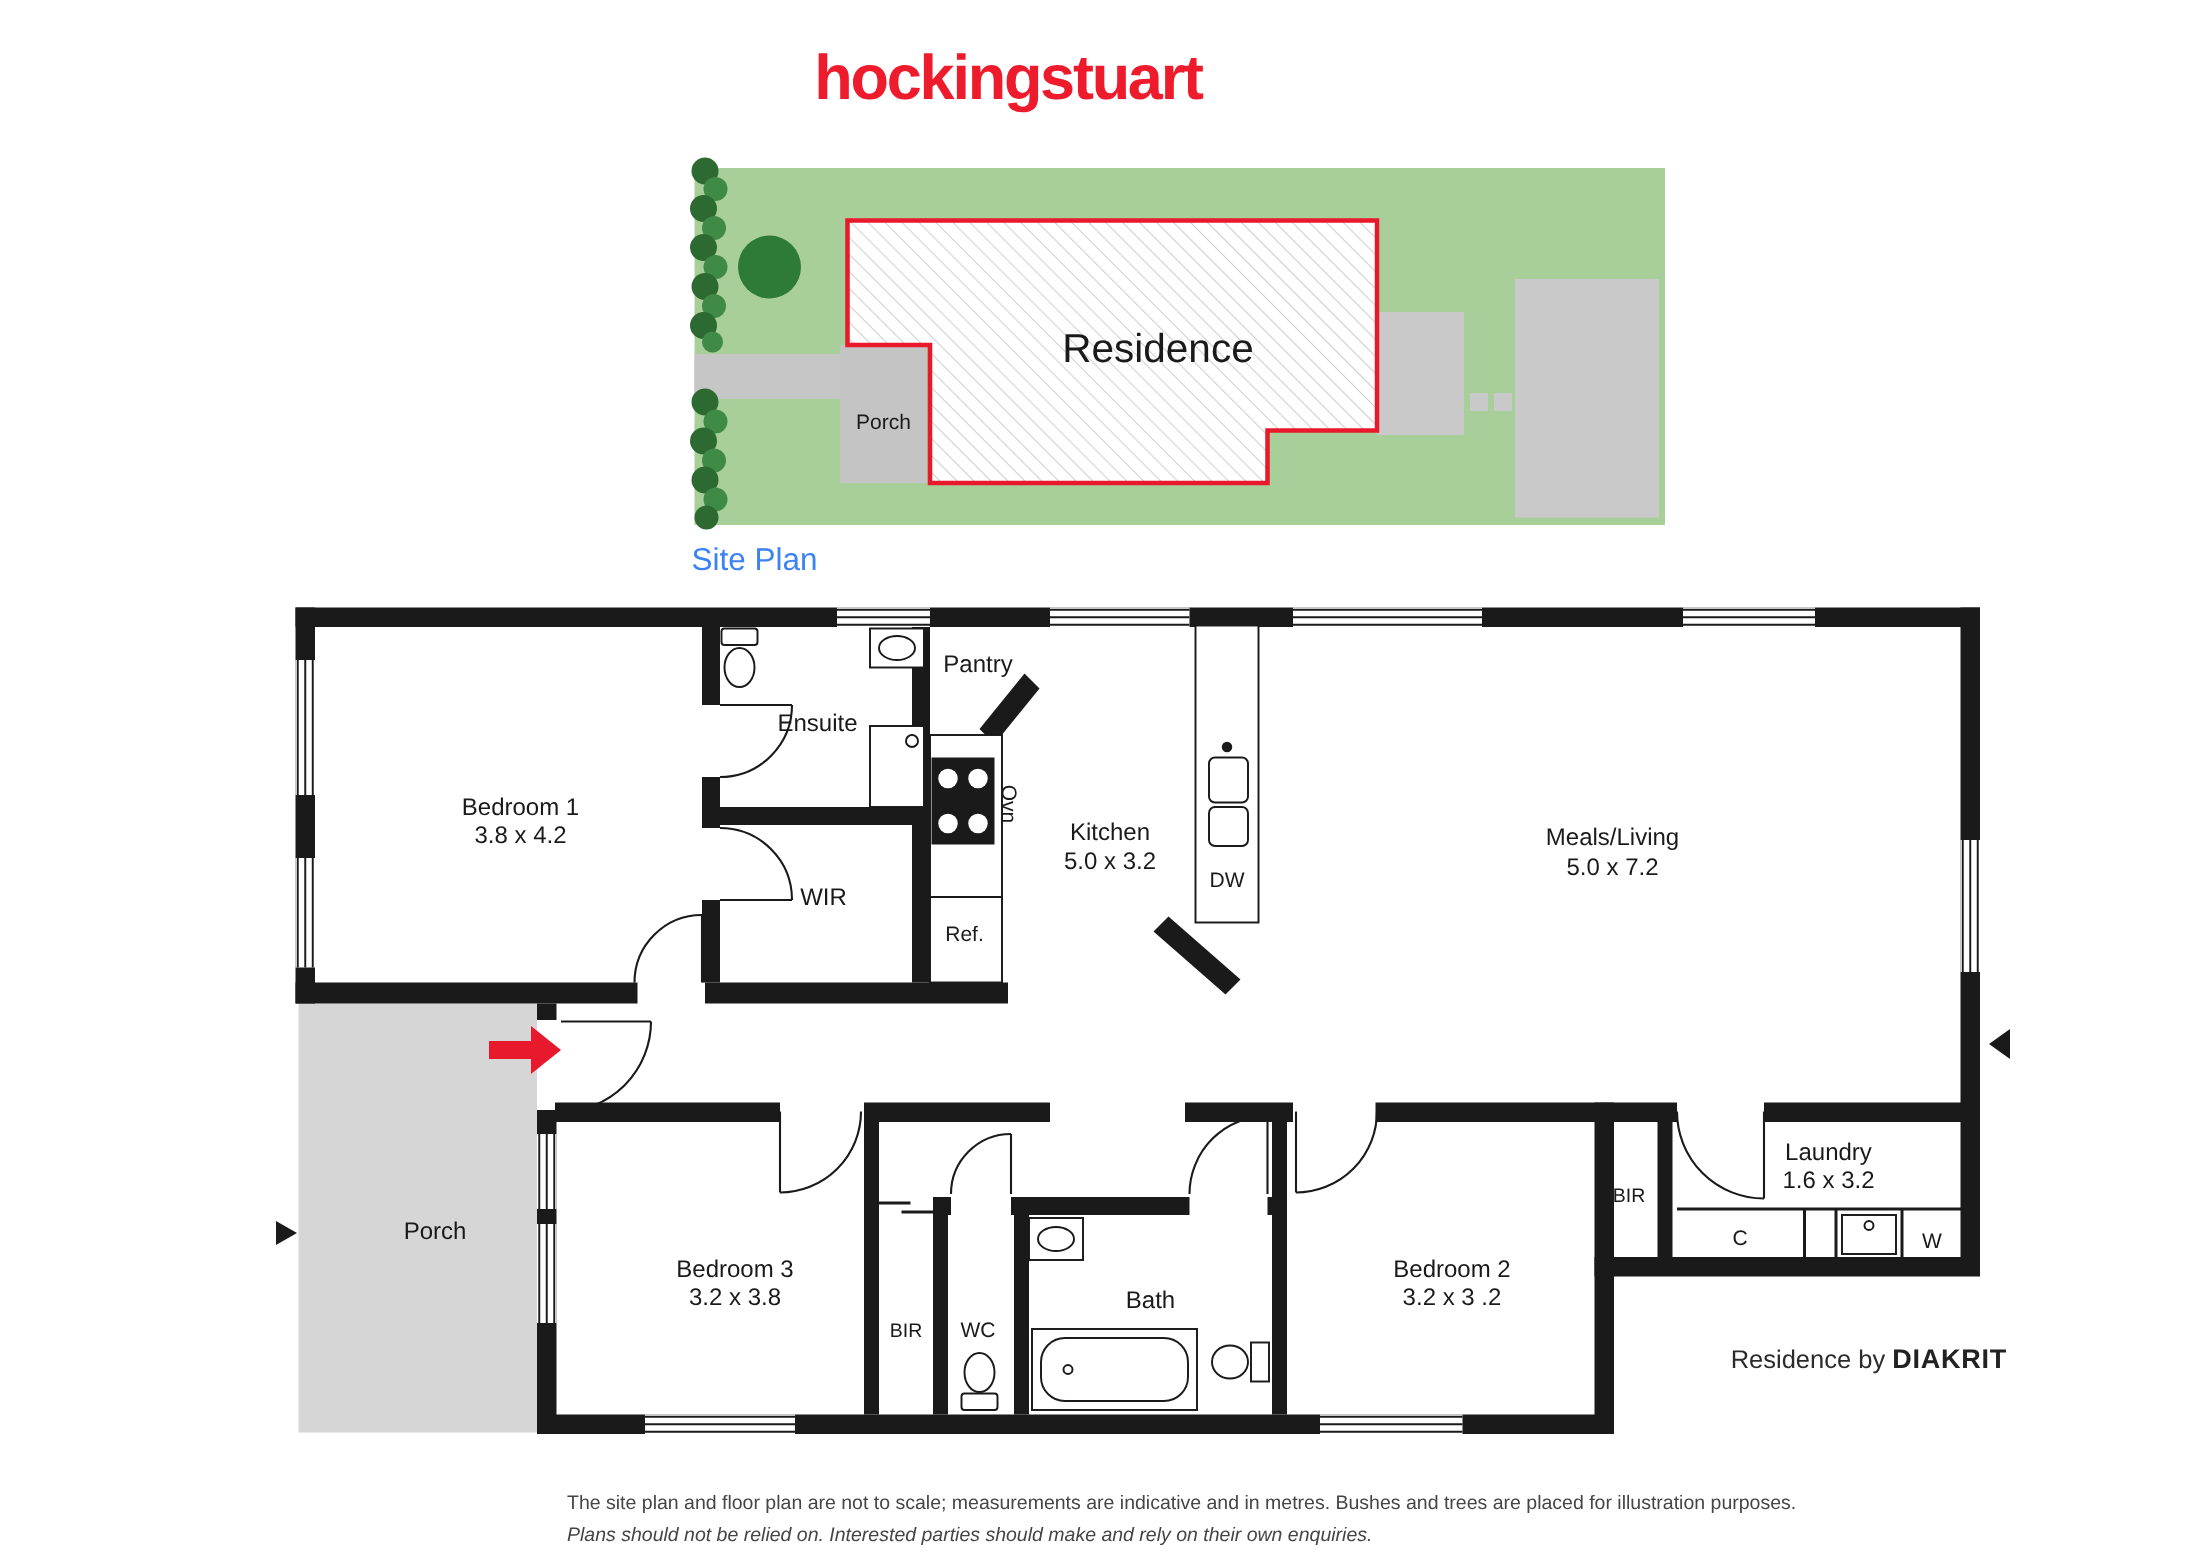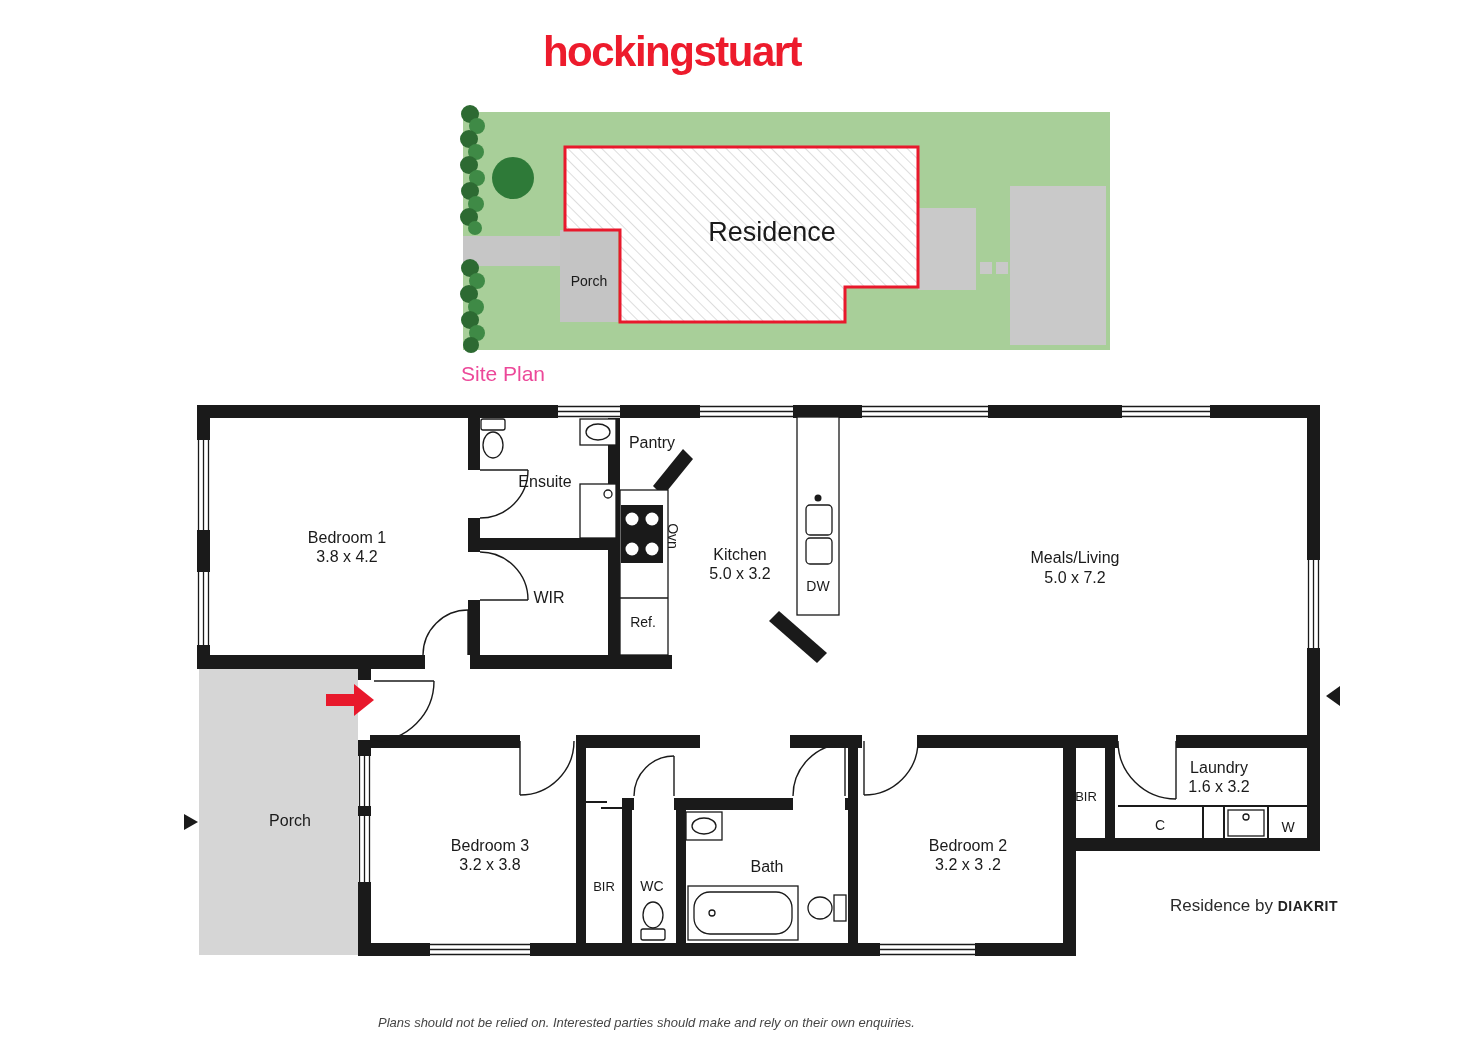--- a/index.html
+++ b/index.html
@@ -2,24 +2,24 @@
 <html><head>
 <meta charset="utf-8">
 <style>
   html,body{margin:0;padding:0;background:#ffffff;}
   .canvas{position:relative;width:1344px;height:1041px;background:#ffffff;
           font-family:"Liberation Sans",sans-serif;overflow:hidden;}
   .logo{position:absolute;top:28px;left:50%;transform:translateX(-50%);
         font-size:42px;font-weight:800;letter-spacing:-1.5px;color:#ed1b2c;}
   .compass{position:absolute;top:6px;left:1382px;}
   .plan-svg{position:absolute;top:0;left:0;}
-  .siteplan-caption{position:absolute;top:362px;left:461px;font-size:21px;color:#ec4899;}
+  .siteplan-caption{position:absolute;top:362px;left:461px;font-size:21px;color:#3b82f6;}
   .credits{position:absolute;top:896px;left:1098px;width:240px;text-align:right;
            font-size:17px;color:#2b2b2b;}
-  .credits .producer{font-weight:700;font-size:14px;letter-spacing:.5px;color:#222;}
+  .credits .producer{font-weight:700;font-size:18px;letter-spacing:.5px;color:#222;}
   .disclaimer{position:absolute;left:378px;font-size:13px;color:#454545;}
   .d1{top:994px;} .d2{top:1015px;font-style:italic;}
   svg text{font-family:"Liberation Sans",sans-serif;fill:#1a1a1a;}
   .t27{font-size:27px;} .t16{font-size:16px;} .t14{font-size:14px;} .t13{font-size:13px;}
   .wall{fill:#1a1a1a;}
   .thin{stroke:#1a1a1a;stroke-width:1.4;fill:none;}
   .fix{stroke:#1a1a1a;stroke-width:1.3;fill:#ffffff;}
   .winline{stroke:#1a1a1a;stroke-width:1.3;}
 </style>
 </head>
@@ -317,15 +317,16 @@
     </g>
   </svg>
 
   <div class="siteplan-caption">Site Plan</div>
 
   <div class="credits">
     <span>Residence by</span>
     <span class="producer">DIAKRIT</span>
   </div>
 
+  <div class="disclaimer d1">The site plan and floor plan are not to scale; measurements are indicative and in metres. Bushes and trees are placed for illustration purposes.</div>
   <div class="disclaimer d2">Plans should not be relied on. Interested parties should make and rely on their own enquiries.</div>
 
 </div>
 
 </body></html>

